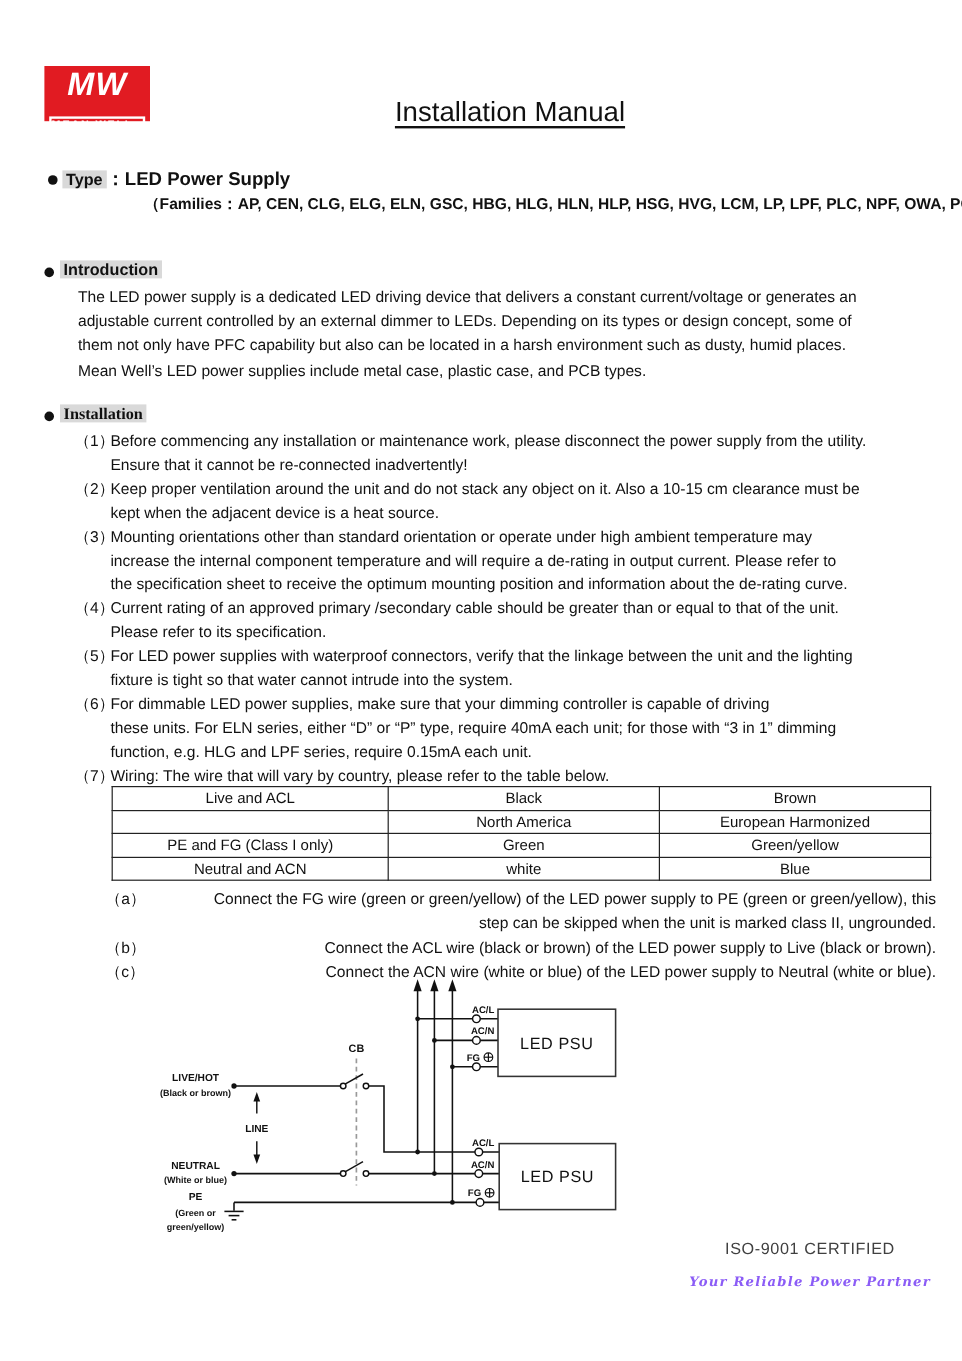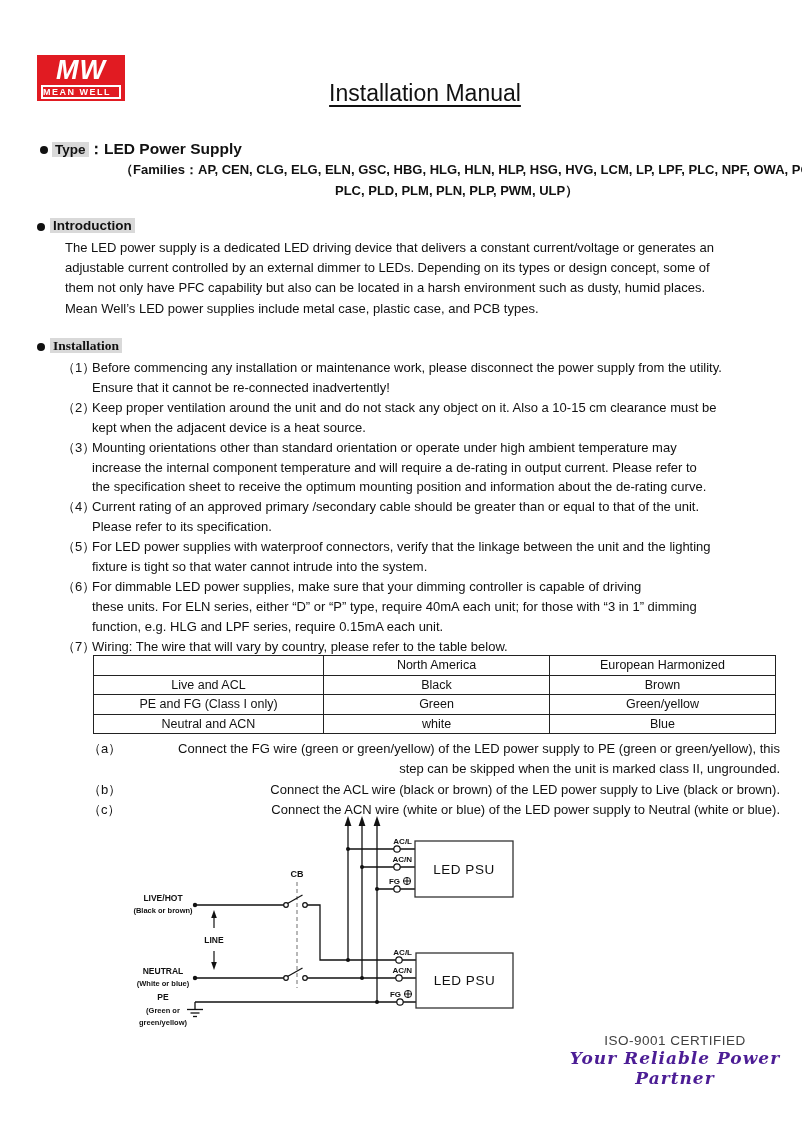--- a/index.html
+++ b/index.html
@@ -4,21 +4,21 @@
 <style>
   html,body{margin:0;padding:0;background:#fff;}
   .page{position:relative;width:802px;height:1134px;background:#fff;
         font-family:"Liberation Sans",sans-serif;color:#111;overflow:hidden;}
 
   
   .logo{position:absolute;left:37px;top:55px;width:88px;height:46px;background:#e11b22;
         display:flex;flex-direction:column;align-items:center;justify-content:flex-start;}
   .logo .mono{color:#fff;font-weight:bold;font-style:italic;font-size:27px;line-height:29px;
         letter-spacing:1px;margin-top:1px;}
-  .logo .nameBox{border:2px solid #fff;margin:0 3px 3px 3px;width:76px;height:13px;
+  .logo .nameBox{border:2px solid #fff;margin:12px 3px 3px 3px;width:76px;height:13px;
         display:flex;align-items:center;justify-content:flex-start;}
   .logo .name{color:#fff;font-weight:bold;font-size:9px;letter-spacing:1.5px;white-space:nowrap;}
 
   
   .title{position:absolute;top:80px;left:0;width:802px;text-align:center;padding-left:48px;
          box-sizing:border-box;font-size:23px;font-weight:normal;
          text-decoration:underline;text-underline-offset:4px;text-decoration-thickness:2px;}
 
   .bullet{position:absolute;width:8px;height:8px;border-radius:50%;background:#111;}
   .hl{background:#d9d9d9;padding:0 3px;font-weight:bold;font-size:13.5px;}
@@ -59,40 +59,39 @@
   .dLbl{font-size:8.5px;font-weight:bold;}
   .dSub{font-size:7.5px;font-weight:bold;}
   .dTerm{font-size:8px;font-weight:bold;}
   .dPsu{font-size:13.5px;letter-spacing:0.5px;}
   .dCb{font-size:9px;font-weight:bold;}
 
   
   .footer{position:absolute;top:1033px;left:552px;width:246px;text-align:center;}
   .iso{font-size:13.5px;color:#404040;letter-spacing:0.5px;}
   .slogan{font-family:"DejaVu Serif",serif;font-style:italic;font-weight:bold;
-          font-size:17px;color:#4c1d95;letter-spacing:1px;margin-top:0;}
+          font-size:11px;color:#8b5cf6;letter-spacing:1px;margin-top:14px;}
 </style>
 </head>
 <body>
 
 <div class="page">
 
   <div class="logo">
     <div class="mono">MW</div>
     <div class="nameBox">
       <span class="name">MEAN WELL</span>
     </div>
   </div>
 
   <div class="title">Installation Manual</div>
 
   <span class="bullet" style="left:40px;top:146px;"></span>
   <div class="typeRow"><span class="hl">Type</span><span class="typeVal">：</span><span class="typeVal">LED Power Supply</span></div>
   <div class="fam fam1">（Families：AP, CEN, CLG, ELG, ELN, GSC, HBG, HLG, HLN, HLP, HSG, HVG, LCM, LP, LPF, PLC, NPF, OWA, PCD,</div>
-  <div class="fam fam2">PLC, PLD, PLM, PLN, PLP, PWM, ULP）</div>
 
   <span class="bullet" style="left:37px;top:223px;"></span>
   <div class="introHead"><span class="hl">Introduction</span></div>
   <div class="introBody">The LED power supply is a dedicated LED driving device that delivers a constant current/voltage or generates an
 adjustable current controlled by an external dimmer to LEDs. Depending on its types or design concept, some of
 them not only have PFC capability but also can be located in a harsh environment such as dusty, humid places.
 Mean Well’s LED power supplies include metal case, plastic case, and PCB types.</div>
 
   <span class="bullet" style="left:37px;top:343px;"></span>
   <div class="instHead"><span class="hl">Installation</span></div>
@@ -132,28 +131,28 @@
       </div>
     <div class="item">
         <span class="num">（7）</span>
         <span class="txt">Wiring: The wire that will vary by country, please refer to the table below.</span>
       </div>
   </div>
 
   <table class="wire">
     <tbody>
         <tr>
+      <td>Live and ACL</td>
+      <td>Black</td>
+      <td>Brown</td>
+    </tr>
+    <tr>
       <td class="c1"></td>
       <td class="c2">North America</td>
       <td class="c3">European Harmonized</td>
-    </tr>
-    <tr>
-      <td>Live and ACL</td>
-      <td>Black</td>
-      <td>Brown</td>
     </tr>
     <tr>
       <td>PE and FG (Class I only)</td>
       <td>Green</td>
       <td>Green/yellow</td>
     </tr>
     <tr>
       <td>Neutral and ACN</td>
       <td>white</td>
       <td>Blue</td>

